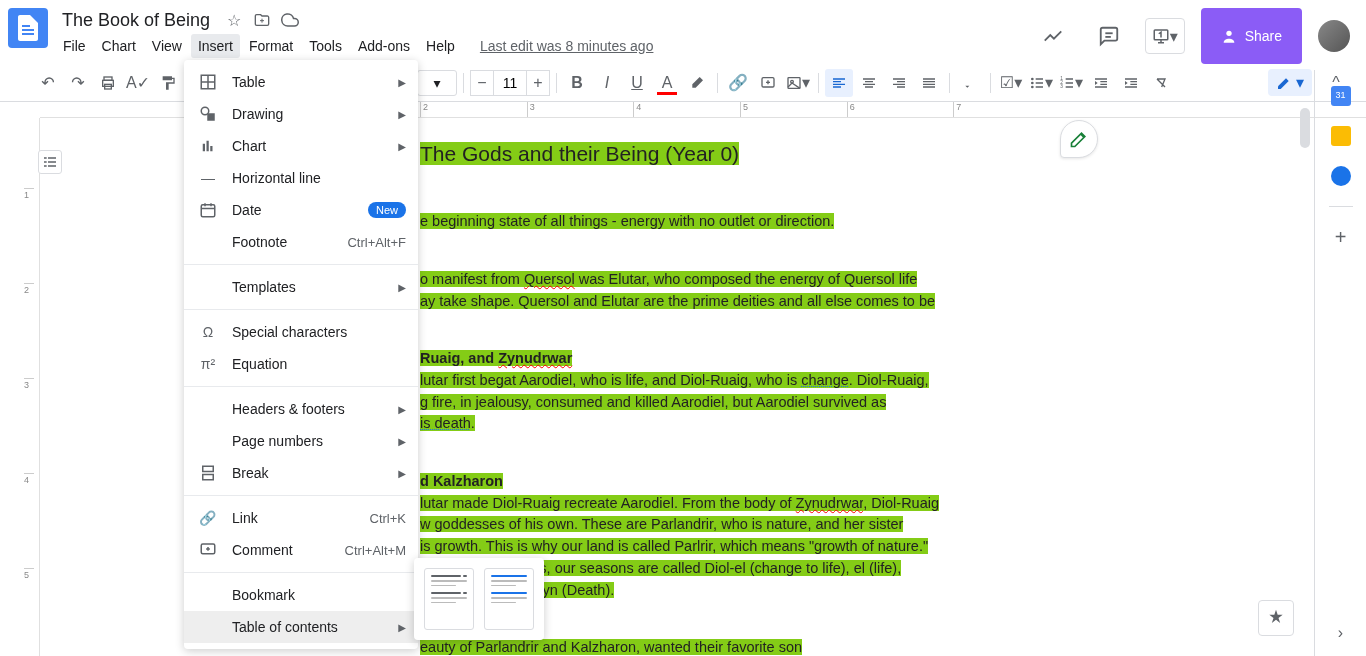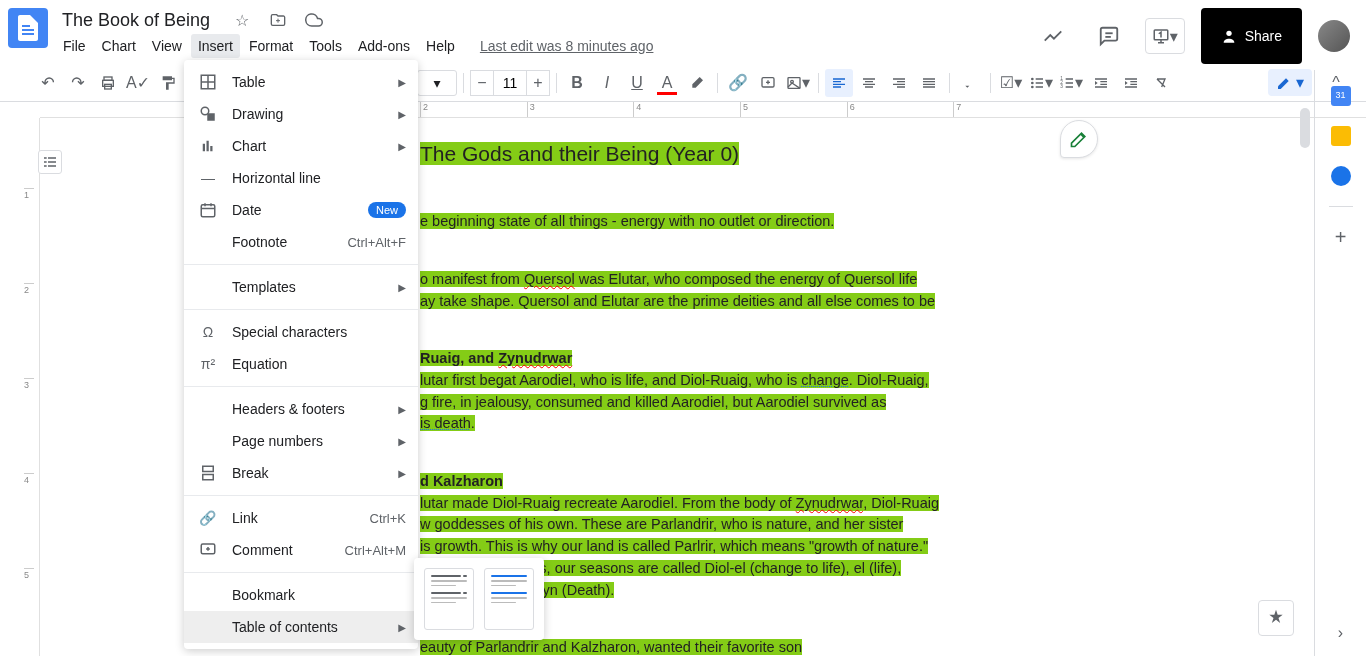--- a/index.html
+++ b/index.html
@@ -3,31 +3,31 @@
 <meta charset="utf-8">
 <style>
 * { margin: 0; padding: 0; box-sizing: border-box; font-family: Arial, "Google Sans", sans-serif; }
 body { background: #fff; width: 1366px; height: 656px; overflow: hidden; position: relative; }
 
 
 .header { display: flex; align-items: flex-start; padding: 8px 16px 0 8px; height: 64px; }
 .docs-logo { width: 40px; height: 40px; background: #4285f4; border-radius: 4px; display: flex; align-items: center; justify-content: center; margin-right: 8px; }
 .docs-logo svg { fill: white; }
 .title-area { flex: 1; }
-.doc-title-row { display: flex; align-items: center; gap: 16px; height: 24px; }
+.doc-title-row { display: flex; align-items: center; gap: 8px; height: 24px; }
 .doc-title { font-size: 18px; color: #202124; padding: 2px 6px; }
 .title-icon { color: #5f6368; cursor: pointer; width: 20px; height: 20px; display: flex; align-items: center; justify-content: center; }
 .menubar { display: flex; gap: 2px; margin-top: 2px; align-items: center; }
 .menu-item { padding: 4px 7px; font-size: 14px; color: #202124; cursor: pointer; border-radius: 3px; }
 .menu-item.active { background: #e8eaed; }
 .last-edit { font-size: 14px; color: #5f6368; text-decoration: underline; margin-left: 16px; cursor: pointer; }
 .header-right { display: flex; align-items: center; gap: 16px; }
 .hr-icon { width: 40px; height: 40px; display: flex; align-items: center; justify-content: center; color: #5f6368; cursor: pointer; border-radius: 20px; }
 .present-btn { width: 40px; height: 36px; border: 1px solid #dadce0; border-radius: 4px; display: flex; align-items: center; justify-content: center; color: #5f6368; cursor: pointer; }
-.share-btn { background: #000000; color: white; padding: 20px 20px; border-radius: 4px; font-size: 14px; font-weight: 500; cursor: pointer; display: flex; align-items: center; gap: 8px; border: none; }
+.share-btn { background: #8b5cf6; color: white; padding: 20px 20px; border-radius: 4px; font-size: 14px; font-weight: 500; cursor: pointer; display: flex; align-items: center; gap: 8px; border: none; }
 .avatar { width: 32px; height: 32px; border-radius: 50%; background: linear-gradient(135deg, #888, #555); cursor: pointer; }
 
 
 .toolbar { display: flex; align-items: center; padding: 4px 16px 4px 34px; height: 38px; border-bottom: 1px solid #dadce0; gap: 2px; }
 .tb-btn { width: 28px; height: 28px; display: flex; align-items: center; justify-content: center; color: #5f6368; cursor: pointer; border-radius: 3px; font-size: 16px; }
 .tb-btn.active { background: #e8f0fe; color: #1967d2; }
 .tb-sep { width: 1px; height: 20px; background: #dadce0; margin: 0 4px; }
 .tb-select { height: 26px; border: 1px solid #dadce0; border-radius: 3px; padding: 0 6px; font-size: 14px; color: #202124; cursor: pointer; display: flex; align-items: center; gap: 4px; }
 .font-size-group { display: flex; align-items: center; }
 .fs-btn { width: 24px; height: 26px; border: 1px solid #dadce0; display: flex; align-items: center; justify-content: center; cursor: pointer; font-size: 16px; color: #5f6368; }

